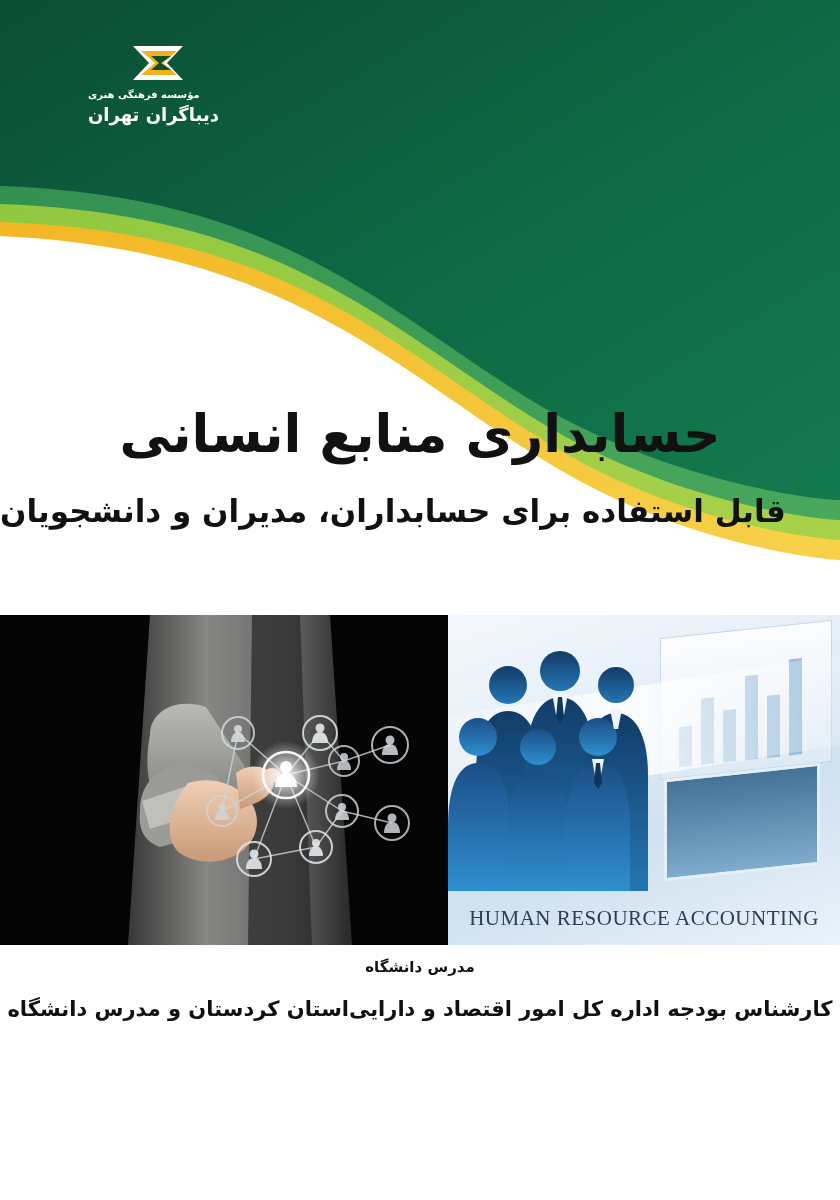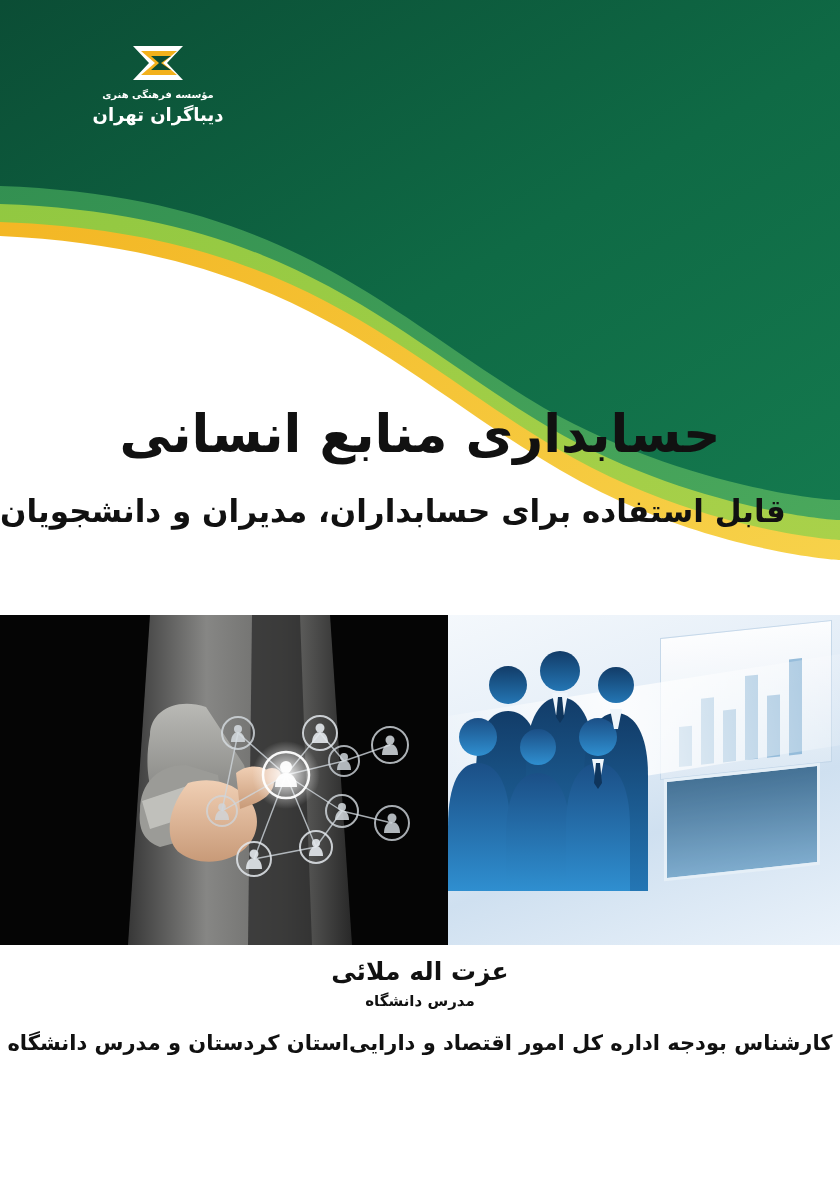--- a/index.html
+++ b/index.html
@@ -26,21 +26,21 @@
     pointer-events: none;
   }
   .banner svg { display: block; }
 
   
   .logo-block {
     position: absolute;
     right: 612px;
     top: 42px;
     width: 140px;
-    text-align: center;
+    text-align: left;
     color: #ffffff;
     z-index: 5;
   }
   .logo-mark {
     width: 62px;
     height: 42px;
     margin: 0 auto 4px auto;
     position: relative;
   }
   .logo-sub {
@@ -277,20 +277,21 @@
           <path d="M104,52 L120,52 L116,74 L108,74 Z"></path>
           <path d="M162,68 L174,68 L170,88 L166,88 Z"></path>
           <path d="M144,118 L156,118 L152,140 L148,140 Z"></path>
         </g>
         <g fill="#0f355c">
           <path d="M110,56 L114,56 L116,76 L112,82 L108,76 Z"></path>
           <path d="M148,122 L152,122 L154,142 L150,148 L146,142 Z"></path>
         </g>
       </svg>
 
+      <div class="caption">HUMAN RESOURCE ACCOUNTING</div>
     </div>
 
     <div class="img-right">
       <svg width="448" height="330" viewBox="0 0 448 330" xmlns="http://www.w3.org/2000/svg">
         <defs>
           <linearGradient id="suit" x1="0" y1="0" x2="1" y2="0">
             <stop offset="0%" stop-color="#3a3a3a"></stop>
             <stop offset="35%" stop-color="#8d8d8b"></stop>
             <stop offset="70%" stop-color="#6f6f6d"></stop>
             <stop offset="100%" stop-color="#2a2a2a"></stop>
@@ -392,18 +393,17 @@
             <circle r="17" fill="none" stroke="#e3e8ec" stroke-width="2" opacity=".85"></circle>
             <circle cy="-5" r="4.5" fill="#e3e8ec" opacity=".9"></circle>
             <path d="M-8,10 C-8,2 -4,-1 0,-1 C4,-1 8,2 8,10 Z" fill="#e3e8ec" opacity=".9"></path>
           </g>
         </g>
       </svg>
     </div>
   </div>
 
   <div class="authors">
-    <div class="author-name">عزت اله ملائی</div>
     <div class="author-role">مدرس دانشگاه</div>
     <div class="author-role wide">کارشناس بودجه اداره کل امور اقتصاد و دارایی‌استان کردستان و مدرس دانشگاه</div>
   </div>
 
 </div>
 
 </body></html>

